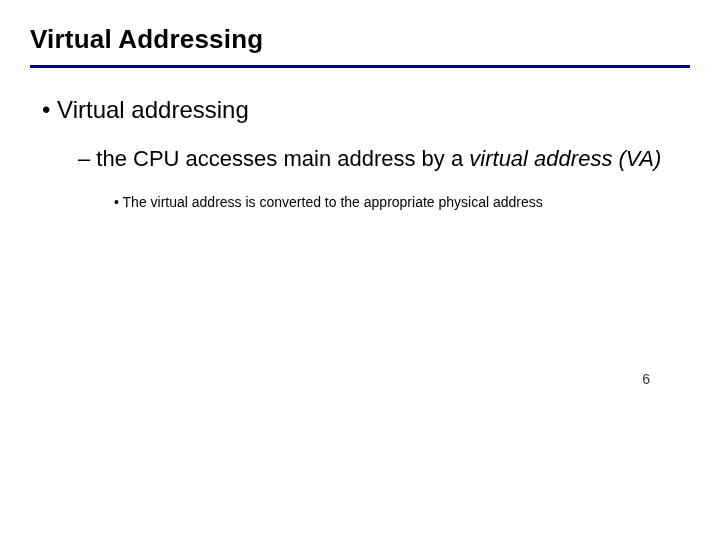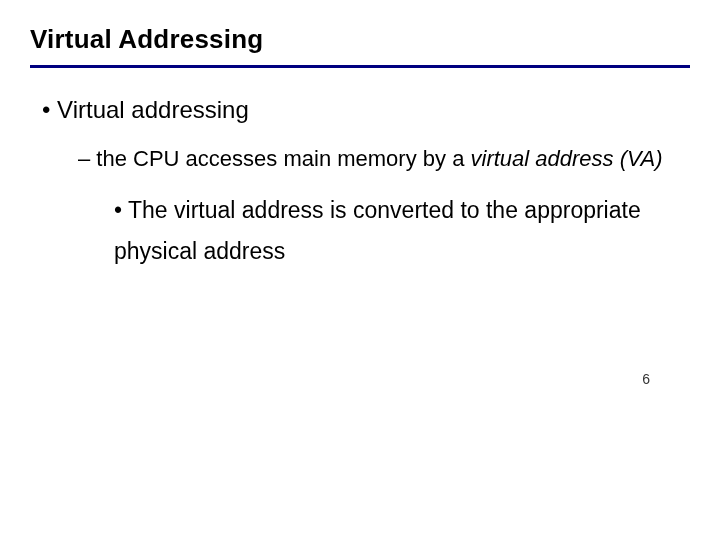--- a/index.html
+++ b/index.html
@@ -46,21 +46,21 @@
     font-size: 22px;
     line-height: 1.9;
   }
   ul.lvl2 > li::before {
     content: "– ";
   }
   ul.lvl3 {
     list-style: none;
     margin: 10px 0 0 0;
     padding: 0 0 0 36px;
-    font-size: 23px;
+    font-size: 14px;
     line-height: 1.8;
   }
   ul.lvl3 > li::before {
     content: "• ";
   }
   .ital { font-style: italic; text-align: right; }
   .pagenum {
     position: absolute;
     right: 70px;
     bottom: 40px;
@@ -75,21 +75,21 @@
 <div class="slide">
 
   <h1 class="title">Virtual Addressing</h1>
   <hr class="rule">
 
   <ul class="lvl1">
     <li>
       <span>Virtual addressing</span>
       <ul class="lvl2">
         <li>
-          <span>the CPU accesses main memory by a </span><span class="ital">virtual address (VA)</span>
+          <span>the CPU accesses main address by a </span><span class="ital">virtual address (VA)</span>
           <ul class="lvl3">
             <li>
               <span>The virtual address is converted to the appropriate physical address</span>
             </li>
           </ul>
         </li>
       </ul>
     </li>
   </ul>
 

